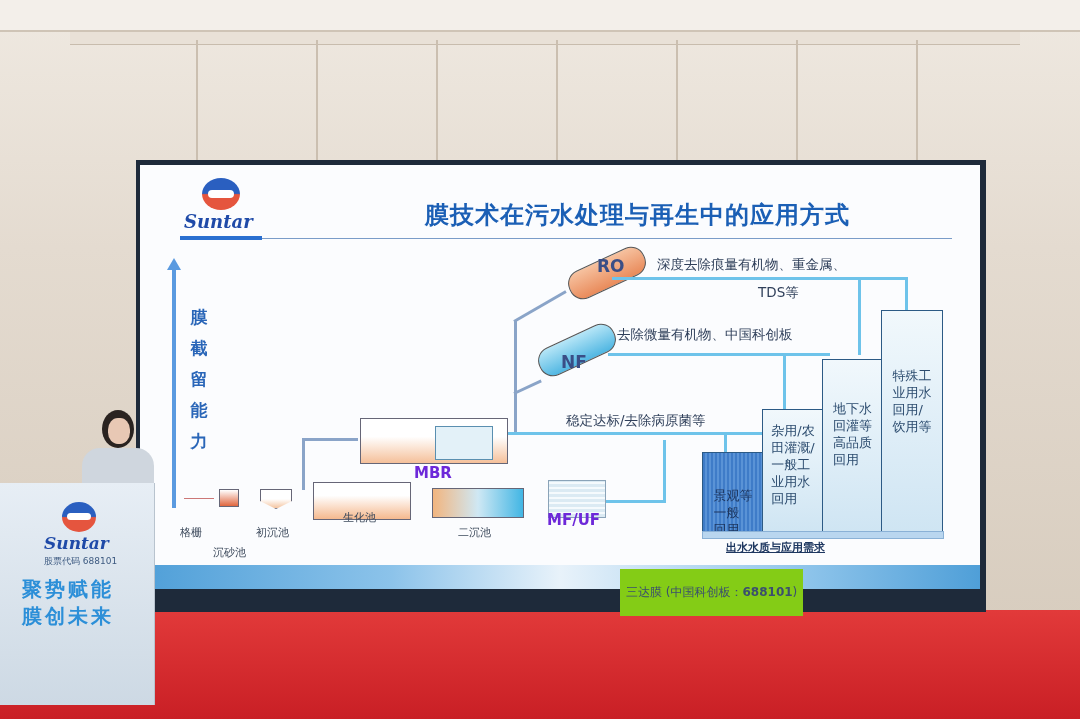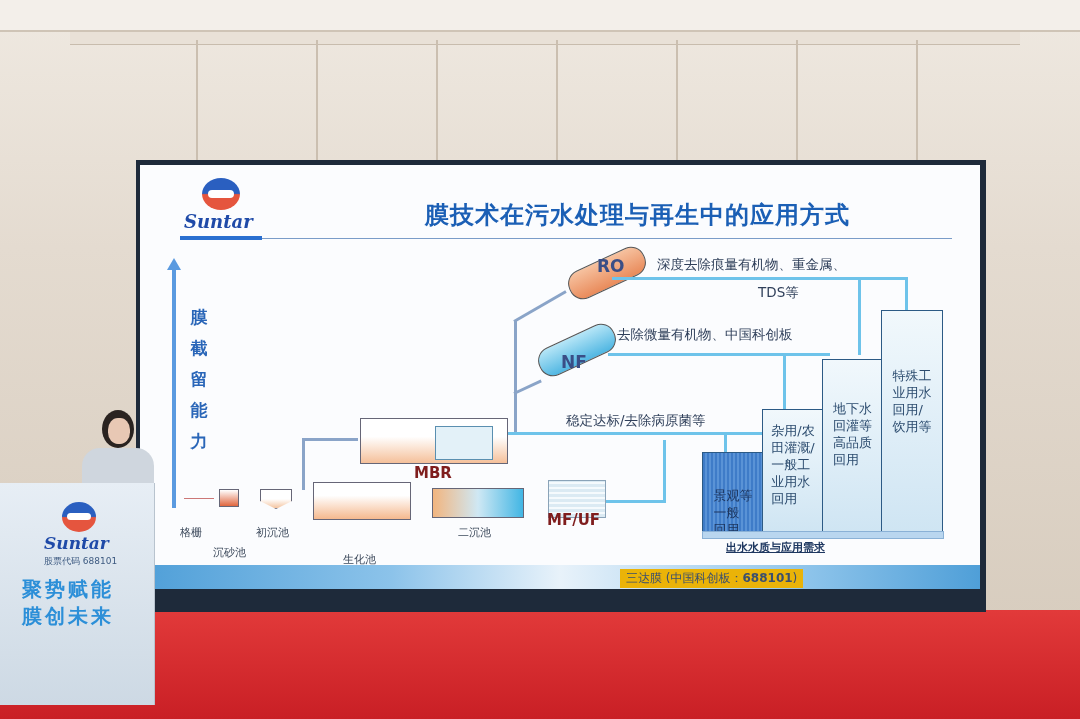--- a/index.html
+++ b/index.html
@@ -5,21 +5,21 @@
   html,body{margin:0;padding:0}
   body{width:1080px;height:719px;overflow:hidden;position:relative;font-family:"DejaVu Sans",sans-serif;background:#d9cfc3}
   .wall{position:absolute;left:0;top:0;width:1080px;height:620px;background:linear-gradient(180deg,#efe9e1 0%,#e4dbd0 40%,#d8cdbf 100%)}
   .ceiling{position:absolute;left:0;top:0;width:1080px;height:30px;background:#f3efea;border-bottom:2px solid #cfc4b6}
   .panel-line{position:absolute;top:40px;width:2px;height:540px;background:#cbbfb0}
   .molding{position:absolute;left:70px;top:32px;width:950px;height:12px;background:#e9e1d7;border-bottom:1px solid #c8bcad}
   .floor{position:absolute;left:0;top:610px;width:1080px;height:109px;background:linear-gradient(180deg,#e23a3a,#c91f25)}
   .screen-frame{position:absolute;left:136px;top:160px;width:850px;height:452px;background:#1e2a3a}
   .slide{position:absolute;left:140px;top:165px;width:840px;height:422px;background:#fbfcfe;overflow:hidden}
   .slide-footer{position:absolute;left:140px;top:565px;width:840px;height:24px;background:linear-gradient(90deg,#4f9fd8,#8cc3ea 30%,#e8f2fa 50%,#8cc3ea 80%,#4f9fd8)}
-  .footer-text{position:absolute;left:620px;top:569px;font-size:12px;color:#3b4f6e;background:#eab308;padding:1px 6px}
+  .footer-text{position:absolute;left:620px;top:569px;font-size:12px;color:#3b4f6e;background:#84cc16;padding:15px 6px}
   .footer-text b{font-weight:bold}
   .logo-wrap{position:absolute;left:180px;top:175px;width:85px;height:70px}
   .logo-circle{position:absolute;left:22px;top:3px;width:38px;height:32px;border-radius:50%;background:linear-gradient(180deg,#2a5fc0 48%,#e5553e 52%)}
   .logo-circle::after{content:"";position:absolute;left:6px;top:12px;width:26px;height:8px;background:#fff;border-radius:4px}
   .logo-text{position:absolute;left:4px;top:36px;font-family:"DejaVu Serif",serif;font-style:italic;font-weight:bold;font-size:18px;color:#1f4aa8}
   .logo-bar{position:absolute;left:180px;top:236px;width:82px;height:4px;background:#2a6fd0}
   .title-line{position:absolute;left:262px;top:238px;width:690px;height:1px;background:#7a9cc8}
   .title{position:absolute;left:425px;top:199px;font-size:24px;font-weight:bold;color:#1b5fb5;letter-spacing:1px}
   .axis-v{position:absolute;left:172px;top:266px;width:4px;height:242px;background:#5a9ae0}
   .axis-v-arrow{position:absolute;left:167px;top:258px;width:0;height:0;border-left:7px solid transparent;border-right:7px solid transparent;border-bottom:12px solid #5a9ae0}
@@ -31,21 +31,21 @@
   .desc{position:absolute;font-size:13.5px;color:#2f3f5a}
   .flow{position:absolute;background:#6ec3ea}
   .col{position:absolute;border:1.5px solid #2c5a85;background:linear-gradient(180deg,#f1f8fc,#cfe5f3);display:flex;align-items:flex-start;justify-content:center}
   .col span{font-size:13px;color:#2b4b6e;text-align:left;line-height:17px;margin-top:12px}
   .col.c1{background:repeating-linear-gradient(90deg,#3f7cc8 0 2px,#5a93d6 2px 4px)}
   .col.c1 span{color:#1e3760;margin-top:34px}
   .base-arrow{position:absolute;left:702px;top:531px;width:240px;height:6px;background:#b9d6ef;border:1px solid #8ab1d6}
   .base-label{position:absolute;left:726px;top:540px;font-size:11px;color:#1e3760;font-weight:bold;text-decoration:underline}
   .tank{position:absolute;border:1px solid #667}
   .proc-label{position:absolute;font-size:11px;color:#3d4a5c}
-  .big-label{position:absolute;font-weight:bold;font-size:15px;color:#7f1d1d}
+  .big-label{position:absolute;font-weight:bold;font-size:15px;color:#6d28d9}
   .podium{position:absolute;left:0;top:483px;width:154px;height:222px;background:linear-gradient(180deg,#e7eef5,#cdd9e4);border-right:1px solid #b8c3ce}
   .pod-logo{position:absolute;left:62px;top:502px;width:34px;height:30px;border-radius:50%;background:linear-gradient(180deg,#2a5fc0 48%,#e5553e 52%)}
   .pod-logo::after{content:"";position:absolute;left:5px;top:11px;width:24px;height:7px;background:#fff;border-radius:4px}
   .pod-brand{position:absolute;left:44px;top:533px;font-family:"DejaVu Serif",serif;font-style:italic;font-weight:bold;font-size:17px;color:#1f4aa8}
   .pod-code{position:absolute;left:44px;top:555px;font-size:9px;color:#3d5a80}
   .pod-slogan{position:absolute;left:22px;font-size:20px;font-weight:bold;color:#2c8fd8;letter-spacing:3px}
   .person{position:absolute;left:82px;top:410px;width:74px;height:80px}
   .head{position:absolute;left:20px;top:0;width:32px;height:38px;border-radius:50%;background:#2a2320}
   .face{position:absolute;left:26px;top:8px;width:22px;height:26px;border-radius:45%;background:#e8c8b4}
   .body{position:absolute;left:0;top:38px;width:72px;height:42px;border-radius:18px 18px 0 0;background:#cfd6de}
@@ -120,21 +120,21 @@
 <div class="tank" style="left:219px;top:489px;width:18px;height:16px;background:linear-gradient(180deg,#fff,#e0663e)"></div>
 <div class="tank" style="left:260px;top:489px;width:30px;height:18px;background:linear-gradient(180deg,#fff 50%,#f4c5a1);clip-path:polygon(0 0,100% 0,100% 60%,50% 100%,0 60%)"></div>
 <div class="tank" style="left:313px;top:482px;width:96px;height:36px;background:linear-gradient(180deg,#fff 35%,#f5b98e)"></div>
 <div class="tank" style="left:432px;top:488px;width:90px;height:28px;background:linear-gradient(90deg,#f2b57f,#cfe8f4 50%,#42b6e4)"></div>
 <div class="tank" style="left:548px;top:480px;width:56px;height:36px;background:repeating-linear-gradient(0deg,#dbeaf3 0 3px,#f5fafd 3px 5px);border-color:#8aa3b8"></div>
 <div class="big-label" style="left:547px;top:511px">MF/UF</div>
 
 <div class="proc-label" style="left:180px;top:525px">格栅</div>
 <div class="proc-label" style="left:213px;top:545px">沉砂池</div>
 <div class="proc-label" style="left:256px;top:525px">初沉池</div>
-<div class="proc-label" style="left:343px;top:552px">生化池</div>
+<div class="proc-label" style="left:343px;top:510px">生化池</div>
 <div class="proc-label" style="left:458px;top:525px">二沉池</div>
 
 <div class="col c1" style="left:702px;top:452px;width:60px;height:79px">
     <span style="white-space:pre">景观等
 一般
 回用</span>
   </div>
 <div class="col" style="left:762px;top:409px;width:60px;height:122px">
     <span style="white-space:pre">杂用/农
 田灌溉/

